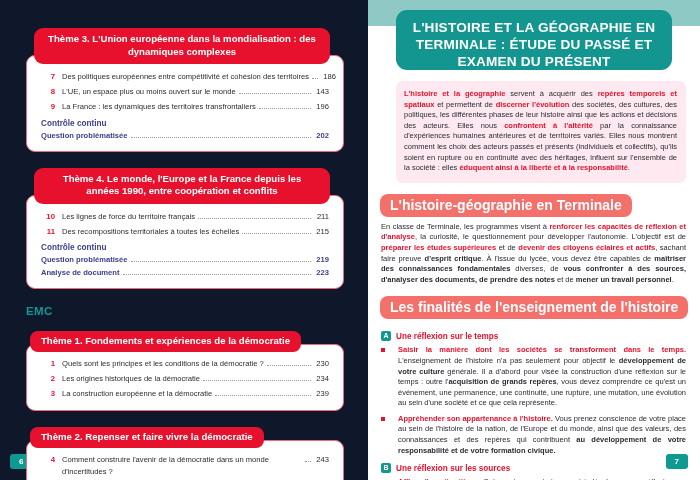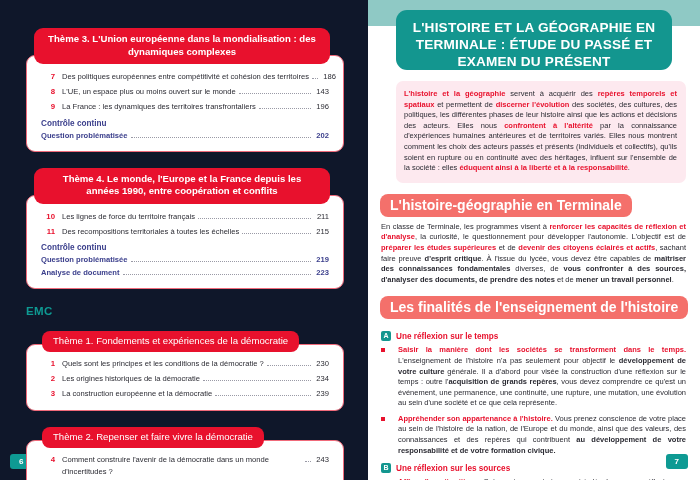--- a/index.html
+++ b/index.html
@@ -27,22 +27,22 @@
     border:1.1px solid #f06a7a;border-radius:9px;
     margin-top:-9px;padding:15px 14px 8px 14px;background:#fff;
     position:relative;z-index:1;
   }
 
   
   .emc-box{position:relative;margin-bottom:16px;}
   .emc-banner-row{position:relative;z-index:3;display:flex;align-items:center;padding-left:4px;}
   .emc-banner{
     background:#e8112d;color:#fff;border-radius:8px;
-    font-weight:normal;font-size:9.6px;line-height:12px;
-    padding:4px 11px 5px 11px;white-space:nowrap;margin-left:12px;
+    font-weight:bold;font-size:9.6px;line-height:12px;
+    padding:4px 11px 5px 11px;white-space:nowrap;
   }
   .emc-body{
     border:1.1px solid #f06a7a;border-radius:9px;
     margin-top:-8px;padding:13px 14px 7px 14px;background:#fff;position:relative;z-index:1;
   }
 
   
   .toc-row{display:flex;align-items:baseline;font-size:7.6px;color:#2b2b33;line-height:11.5px;margin-bottom:3.5px;}
   .toc-num{color:#e8112d;font-weight:bold;width:14px;flex:0 0 14px;text-align:right;margin-right:7px;font-size:7.8px;}
   .toc-label{white-space:nowrap;}

